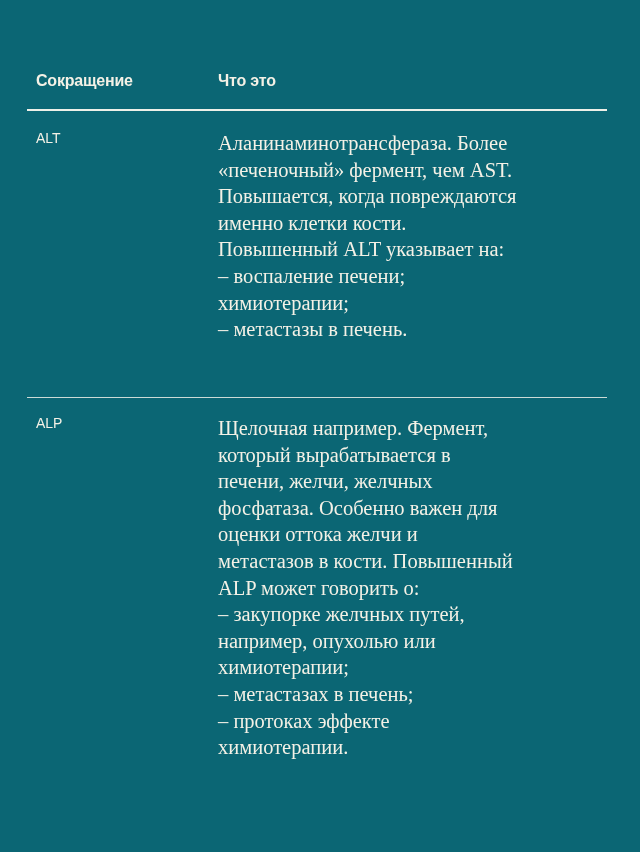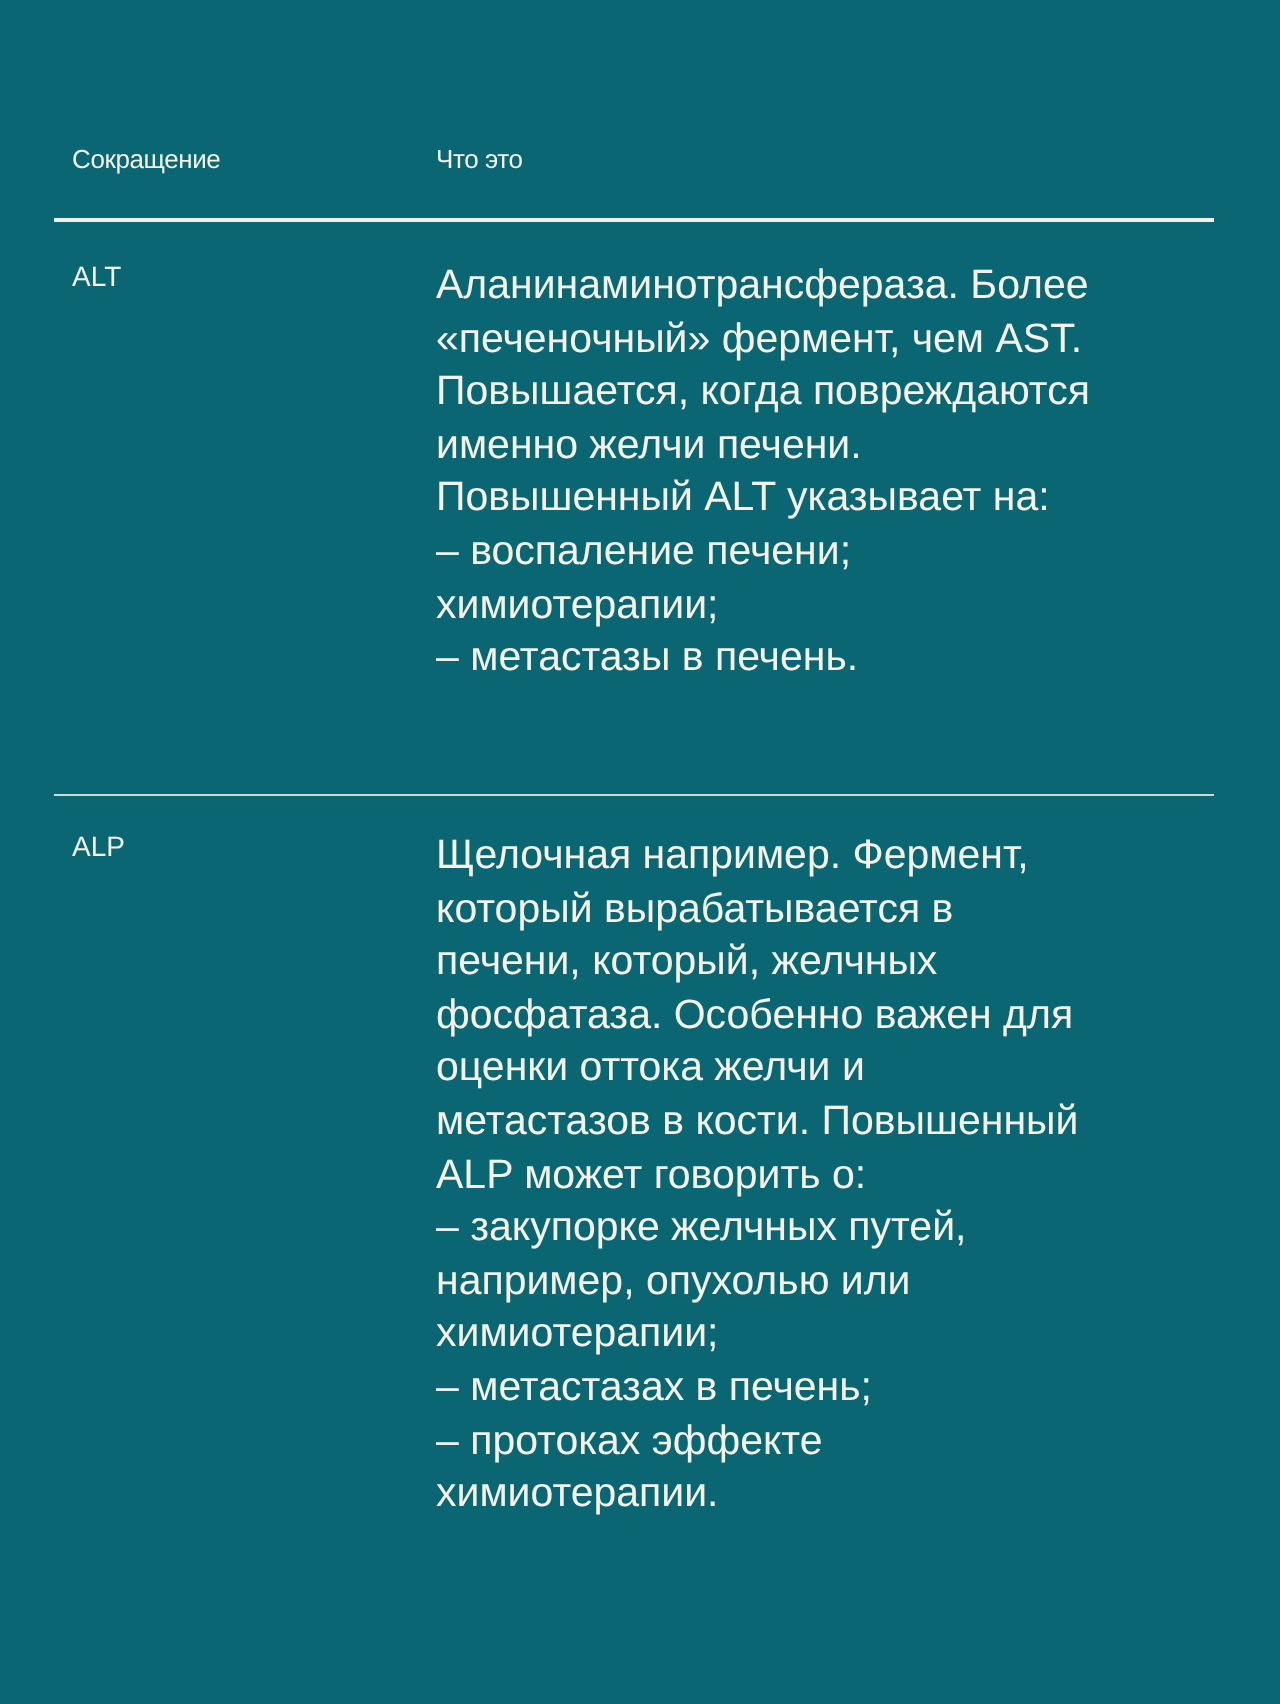--- a/index.html
+++ b/index.html
@@ -1,53 +1,53 @@
 <!DOCTYPE html>
 <html><head>
 <meta charset="utf-8">
 <style>
   html,body{margin:0;padding:0;}
   body{width:640px;height:852px;background:#0b6674;overflow:hidden;position:relative;
        font-family:"Liberation Sans", "DejaVu Sans", sans-serif;color:#f4f1e6;}
-  .hdr{position:absolute;top:72px;font-size:13px;font-weight:normal;letter-spacing:-0.2px;text-align:center;}
+  .hdr{position:absolute;top:72px;font-size:16px;font-weight:bold;letter-spacing:-0.2px;text-align:center;}
   .h1{left:36px;} .h2{left:218px;}
   .rule{position:absolute;left:27px;width:580px;background:#eef0e8;}
   .rule.thick{top:109px;height:2px;}
   .rule.thin{top:397px;height:1px;opacity:0.85;}
   .abbr{position:absolute;left:36px;font-size:14px;}
-  .desc{position:absolute;left:218px;width:400px;font-size:20.5px;line-height:26.6px;}
+  .desc{position:absolute;left:218px;width:400px;font-size:20.5px;line-height:26.6px;font-family:Liberation Serif, serif;}
   .desc div{white-space:nowrap;}
 </style>
 </head>
 <body>
 
 <div>
   <div class="hdr h1">Сокращение</div>
   <div class="hdr h2">Что это</div>
   <div class="rule thick"></div>
 
   <div class="abbr" style="top:130px">ALT</div>
   <div class="desc" style="top:130px">
     <div>Аланинаминотрансфераза. Более</div>
     <div>«печеночный» фермент, чем AST.</div>
     <div>Повышается, когда повреждаются</div>
-    <div>именно желчи печени.</div>
+    <div>именно клетки кости.</div>
     <div>Повышенный ALT указывает на:</div>
     <div>– воспаление печени;</div>
     <div>химиотерапии;</div>
     <div>– метастазы в печень.</div>
   </div>
 
   <div class="rule thin"></div>
 
   <div class="abbr" style="top:415px">ALP</div>
   <div class="desc" style="top:415px">
     <div>Щелочная например. Фермент,</div>
     <div>который вырабатывается в</div>
-    <div>печени, который, желчных</div>
+    <div>печени, желчи, желчных</div>
     <div>фосфатаза. Особенно важен для</div>
     <div>оценки оттока желчи и</div>
     <div>метастазов в кости. Повышенный</div>
     <div>ALP может говорить о:</div>
     <div>– закупорке желчных путей,</div>
     <div>например, опухолью или</div>
     <div>химиотерапии;</div>
     <div>– метастазах в печень;</div>
     <div>– протоках эффекте</div>
     <div>химиотерапии.</div>

